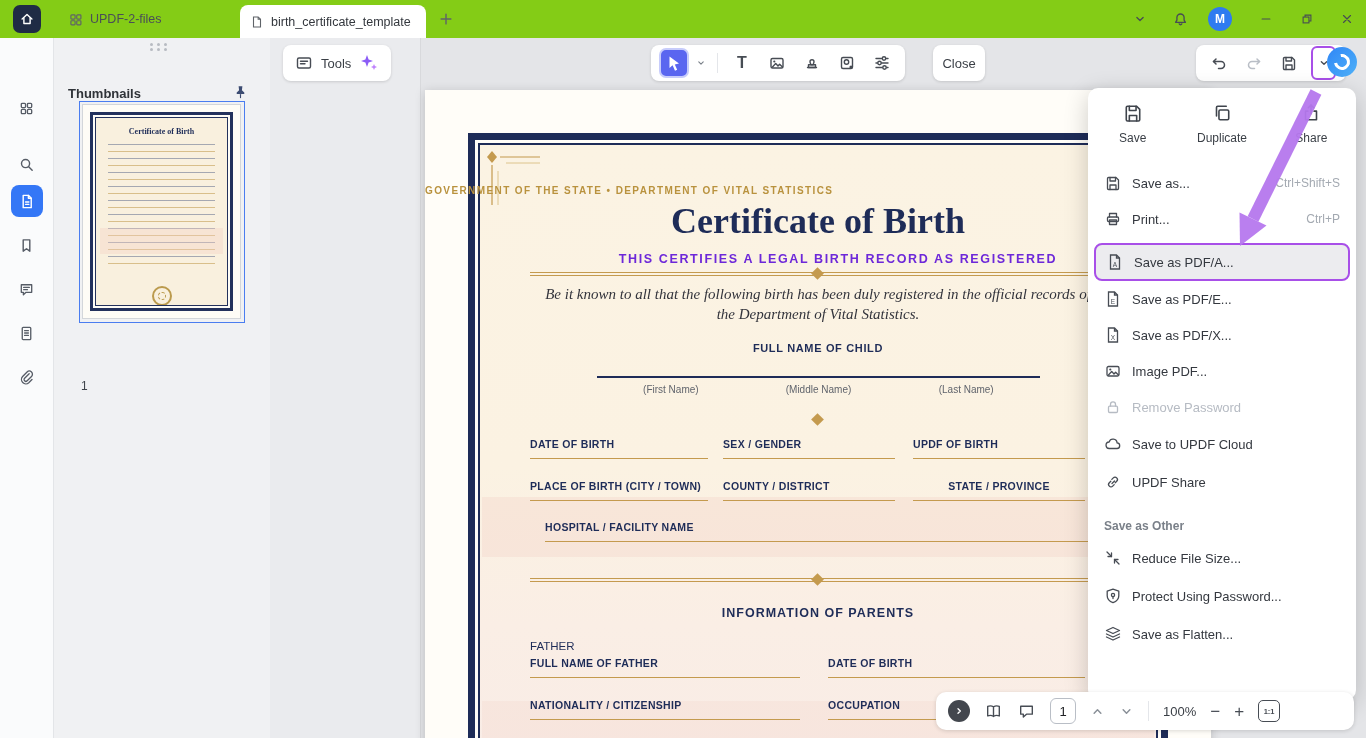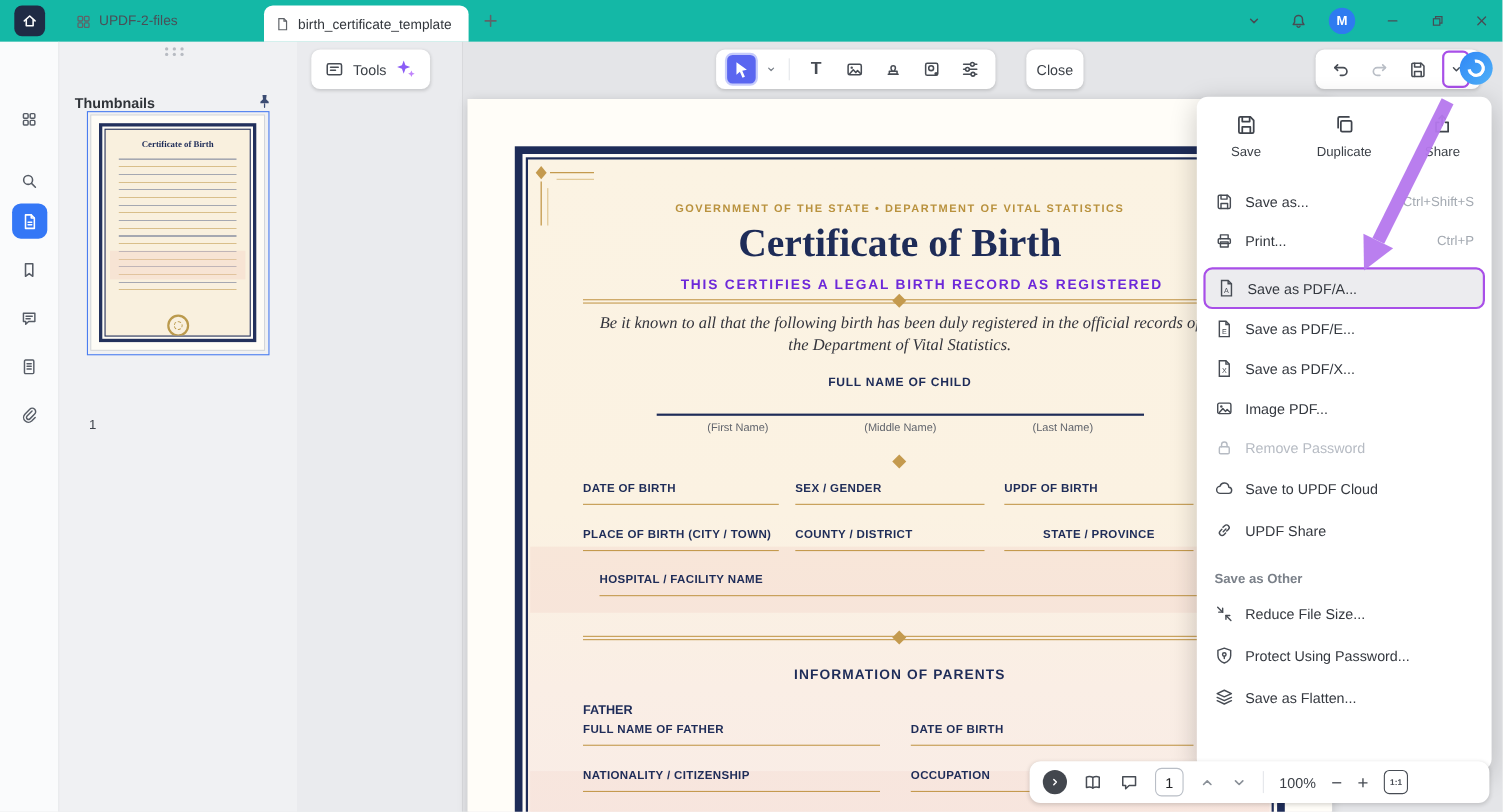--- a/index.html
+++ b/index.html
@@ -1,21 +1,21 @@
 <!DOCTYPE html>
 <html><head>
 <meta charset="utf-8">
 <style>
   * { box-sizing: border-box; margin: 0; padding: 0; }
   html,body { width:1366px; height:738px; overflow:hidden; }
   body { font-family:"Liberation Sans",sans-serif; background:#e7e8ea; position:relative; color:#3a3f46; }
   svg { display:block; }
 
   
-  #titlebar { position:absolute; left:0; top:0; width:1366px; height:38px; background:#14b8a6; }
+  #titlebar { position:absolute; left:0; top:0; width:1366px; height:38px; background:#84cc16; }
   .home-btn { position:absolute; left:13px; top:5px; width:28px; height:28px; background:#1f2b45; border-radius:7px; display:flex; align-items:center; justify-content:center; }
   .tab { position:absolute; top:0; height:38px; display:flex; align-items:center; gap:7px; font-size:12.5px; color:#4a4f57; padding:0 10px; }
   .tab.active { top:5px; height:33px; background:#ffffff; border-radius:8px 8px 0 0; color:#33373d; }
   .mod-dot { width:7px; height:7px; border-radius:50%; background:#ad97e0; }
   .tb-ic { width:32px; height:32px; display:flex; align-items:center; justify-content:center; }
   .avatar { width:24px; height:24px; border-radius:50%; background:#2e7bf0; color:#fff; font-size:12px; font-weight:700; display:flex; align-items:center; justify-content:center; }
 
   
   #rail { position:absolute; left:0; top:38px; width:54px; height:700px; background:#fafbfc; border-right:1px solid #e3e5e8; }
   .rail-ic { position:absolute; left:50%; transform:translateX(-50%); width:32px; height:32px; display:flex; align-items:center; justify-content:center; border-radius:8px; }
@@ -59,21 +59,21 @@
   .ai-logo i { width:16px; height:16px; border-radius:50%; border:3px solid #fff; border-left-color:transparent; transform:rotate(35deg); display:block; }
 
   
   #page { position:absolute; left:425px; top:90px; width:786px; height:660px; background:#fffdf8; box-shadow:0 2px 10px rgba(0,0,0,.18); z-index:5; }
   .cert-frame { position:absolute; left:43px; top:43px; width:700px; height:640px; border:7px solid #1e2c58; }
   .cert-inner { position:absolute; inset:3px; border:2px solid #1e2c58;
     background:linear-gradient(180deg,#fbf3e3 0%,#fbf2e2 52%,#faeee5 78%,#f9ece6 100%); }
   .band { position:absolute; left:2px; right:2px; background:rgba(243,205,196,.30); }
   .corner { position:absolute; width:60px; height:60px; }
   .cnt { position:absolute; z-index:6; }
-  .dept { left:0; right:0; top:95px; text-align:center; font-size:10px; letter-spacing:.14em; color:#b9923e; font-weight:700; }
+  .dept { left:0; right:0; top:95px; text-align:left; font-size:10px; letter-spacing:.14em; color:#b9923e; font-weight:700; }
   .cert-title { left:0; right:0; top:110px; text-align:center; font-family:"Liberation Serif",serif; font-weight:700; font-size:36px; color:#1e2c58; }
   .cert-sub { left:0; right:0; top:162px; text-align:center; font-size:12.5px; letter-spacing:.13em; font-weight:700; color:#6d28d9;padding-left:40px; }
   .gline { position:absolute; height:4px; border-top:1px solid #c49a4e; border-bottom:1px solid #c49a4e; }
   .gdiamond { position:absolute; width:9px; height:9px; background:#c49a4e; transform:rotate(45deg); }
   .intro { left:0; right:0; text-align:center; font-family:"Liberation Serif",serif; font-style:italic; font-size:15px; color:#33343c; }
   .sec-lbl { text-align:center; left:0; right:0; font-weight:700; color:#1e2c58; }
   .nline { position:absolute; height:2px; background:#1e2c58; }
   .name-parts { position:absolute; left:172px; top:294px; width:443px; display:flex; }
   .name-parts span { flex:1; text-align:center; font-size:10px; color:#60646c; }
   .fld { position:absolute; font-size:10.5px; font-weight:700; color:#1e2c58; letter-spacing:.03em; border-bottom:1.5px solid #c49a4e; padding-bottom:8px; }
@@ -309,21 +309,21 @@
   <div class="fld cnt" style="left:105px;top:390px;width:178px;">PLACE OF BIRTH (CITY / TOWN)</div>
   <div class="fld cnt" style="left:298px;top:390px;width:172px;">COUNTY / DISTRICT</div>
   <div class="fld cnt" style="left:488px;top:390px;width:172px;text-align:center;">STATE / PROVINCE</div>
 
   <div class="fld cnt" style="left:120px;top:431px;width:555px;">HOSPITAL / FACILITY NAME</div>
 
   <div class="gline" style="left:105px;top:488px;width:570px;z-index:6;"></div>
   <div class="gdiamond" style="left:388px;top:485px;z-index:6;"></div>
 
   <div class="cnt sec-lbl" style="top:516px;font-size:12.5px;letter-spacing:.08em;">INFORMATION OF PARENTS</div>
-  <div class="cnt" style="left:105px;top:550px;font-size:11.5px;font-weight:700;color:#1e2c58;">FATHER</div>
+  <div class="cnt" style="left:105px;top:550px;font-size:11.5px;font-weight:400;color:#1e2c58;">FATHER</div>
 
   <div class="fld cnt" style="left:105px;top:567px;width:270px;">FULL NAME OF FATHER</div>
   <div class="fld cnt" style="left:403px;top:567px;width:257px;">DATE OF BIRTH</div>
   <div class="fld cnt" style="left:105px;top:609px;width:270px;">NATIONALITY / CITIZENSHIP</div>
   <div class="fld cnt" style="left:403px;top:609px;width:257px;">OCCUPATION</div>
 </div>
 
 <div class="pill" style="left:283px;padding:0 12px;gap:8px;">
   <span>
     <svg width="18" height="18" viewBox="0 0 18 18" fill="none" stroke="#474c54" stroke-width="1.4" stroke-linecap="round">

